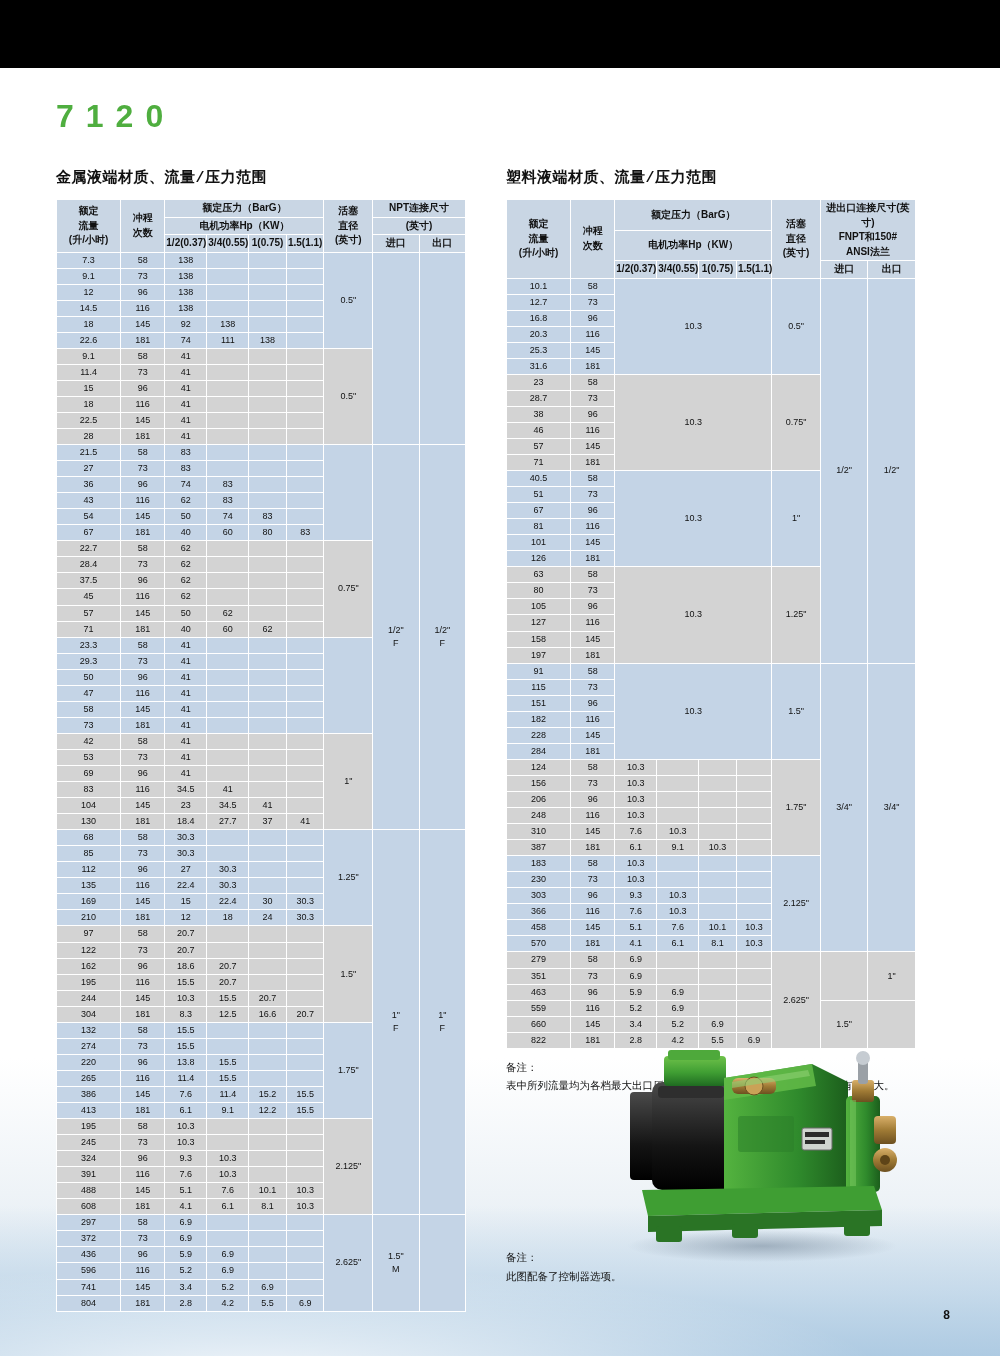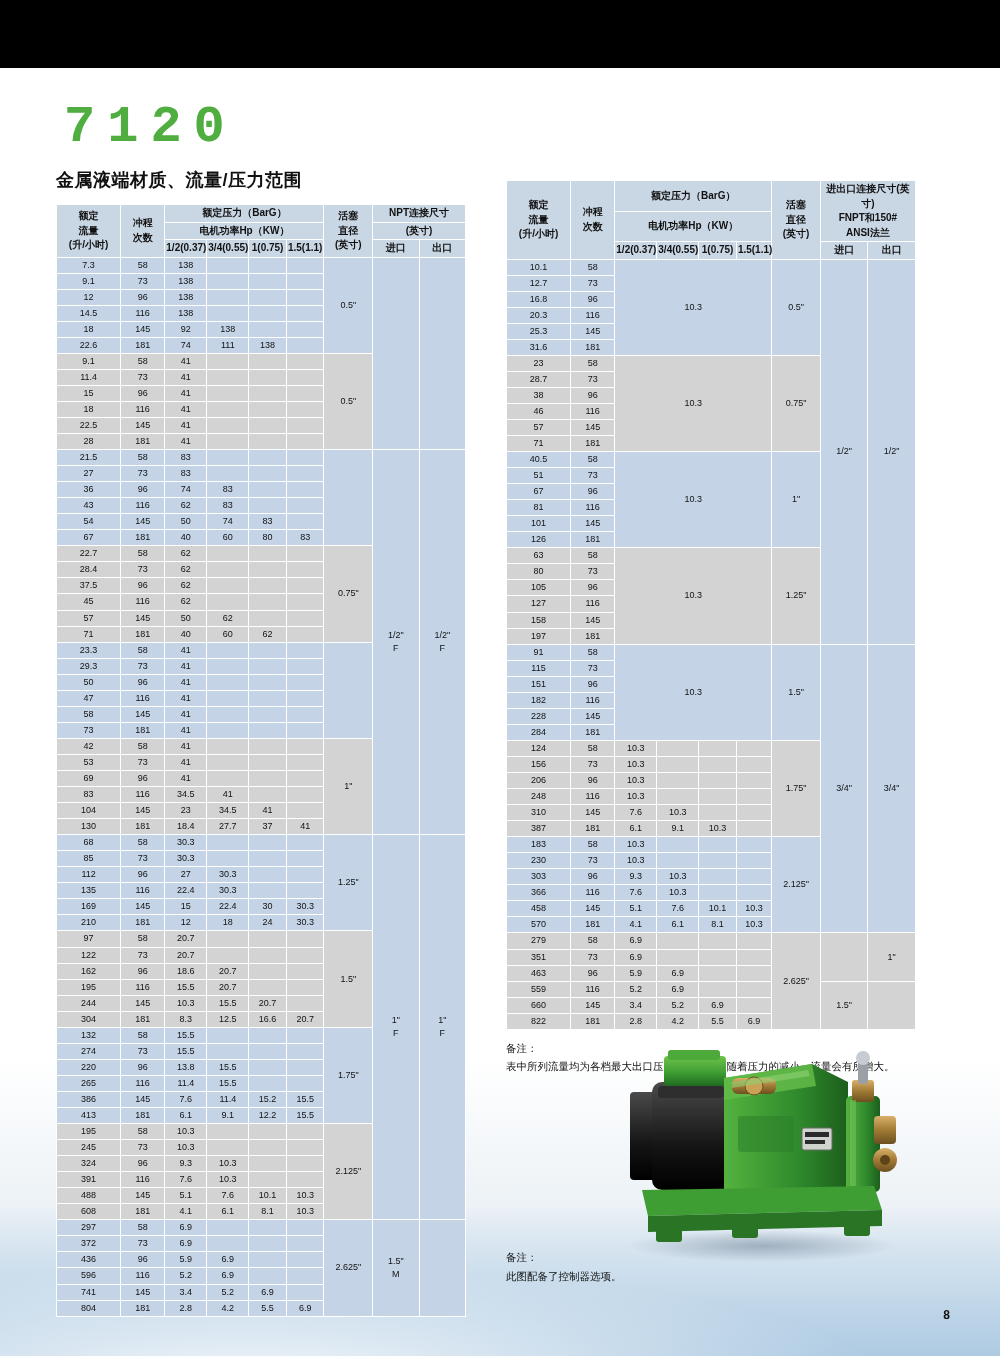--- a/index.html
+++ b/index.html
@@ -19,29 +19,28 @@
     position:absolute;left:0;bottom:0;width:1000px;height:150px;
     background:linear-gradient(to bottom, rgba(205,223,238,0) 0%, rgba(186,211,231,.65) 55%, rgba(170,200,225,.9) 100%);
   }
   .bottomshade:after{
     content:"";position:absolute;left:0;bottom:0;width:100%;height:110px;
     background:radial-gradient(ellipse at 25% 120%, rgba(255,255,255,.85) 0%, rgba(255,255,255,0) 60%);
   }
 
   .title7120{
     position:absolute;left:56px;top:98px;
-    font-size:52px;font-weight:bold;color:#4fae3f;letter-spacing:12px;
-    font-family:Liberation Mono, monospace;
-    margin-left:8px;
+    font-size:32px;font-weight:bold;color:#4fae3f;letter-spacing:12px;
+    font-family:Liberation Sans, sans-serif;
   }
 
   .col-left{position:absolute;left:56px;top:168px;width:410px;}
   .col-right{position:absolute;left:506px;top:168px;width:410px;}
 
-  .sec-title{font-size:18px;font-weight:bold;color:#111;letter-spacing:.5px;}
+  .sec-title{font-size:15px;font-weight:bold;color:#111;letter-spacing:.5px;font-family:Liberation Mono, monospace;}
   .sec-range{font-size:14px;font-weight:bold;color:#111;margin-top:9px;letter-spacing:2px;font-family:"Liberation Sans", sans-serif;}
 
   table.spec{
     border-collapse:collapse;margin-top:12px;width:100%;
     table-layout:fixed;
   }
   table.spec td, table.spec th{
     border:1px solid #ffffff;
     text-align:center;vertical-align:middle;
     font-size:9px;color:#111;
@@ -691,20 +690,21 @@
             <td class="num">2.8</td>
             <td class="num">4.2</td>
             <td class="num">5.5</td>
             <td class="num">6.9</td>
           </tr>
         </tbody>
     </table>
   </div>
 
   <div class="col-right">
+    <div class="sec-title">塑料液端材质、流量/压力范围</div>
 
     <table class="spec">
       <colgroup>
         <col style="width:58px">
           <col style="width:40px">
         <col style="width:38px">
           <col style="width:38px">
           <col style="width:34px">
           <col style="width:32px">
         <col style="width:44px">

